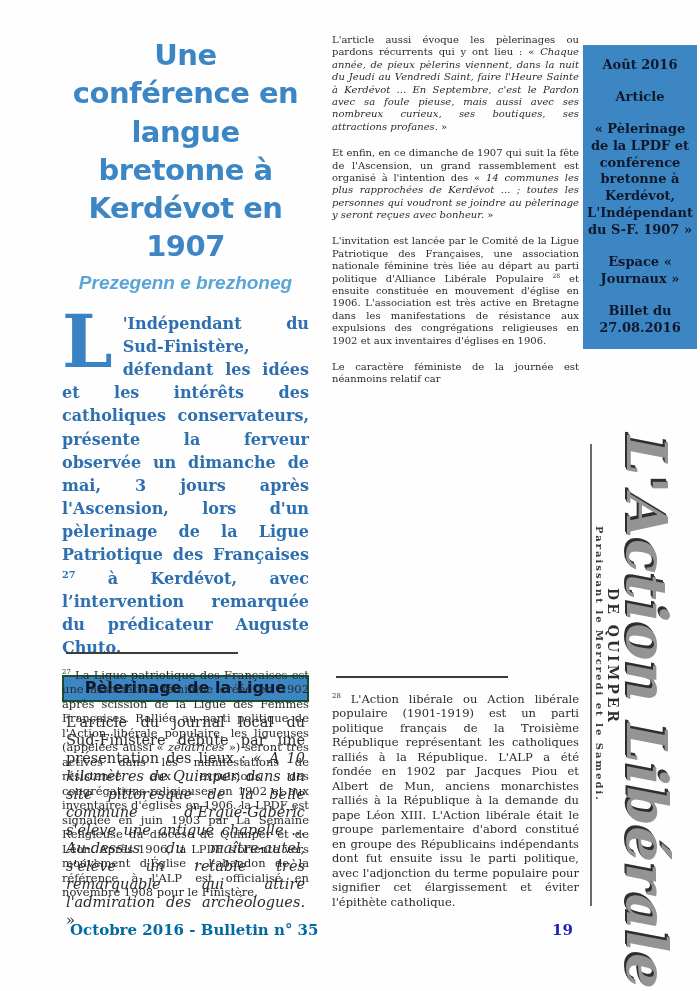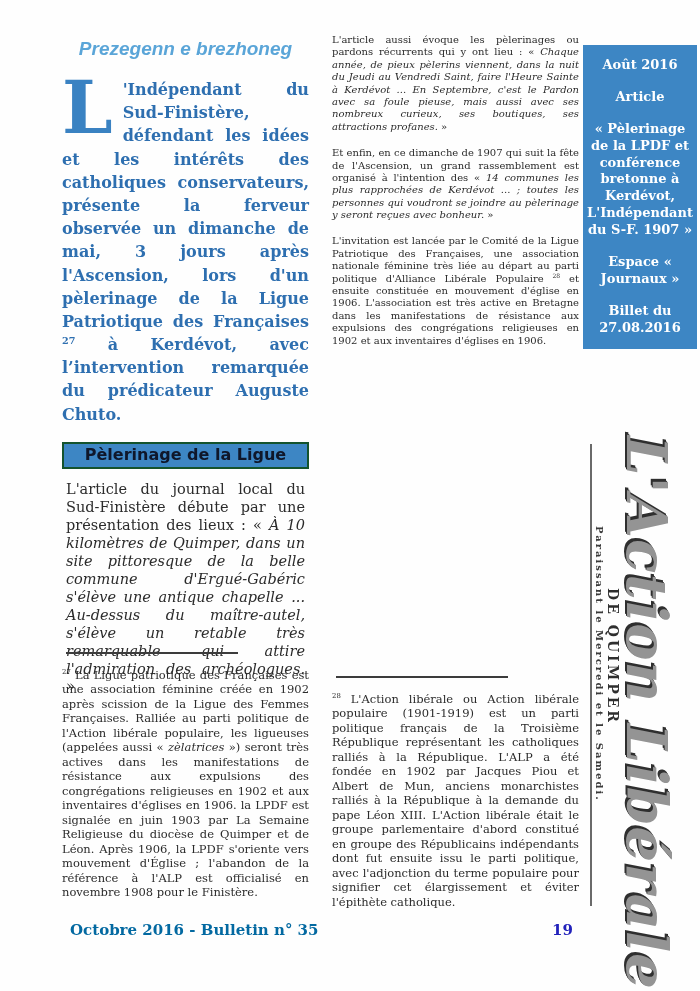--- a/index.html
+++ b/index.html
@@ -45,21 +45,21 @@
   .fn-rule{width:172px;border:none;border-top:2px solid #3c3c3c;margin:0 0 14px 4px;}
   .fn-text{font-size:11.5px;line-height:1.26;text-align:justify;color:#2b2b2b;margin:0;}
 
   
   .col-mid{position:absolute;left:332px;top:34px;width:247px;}
   .col-mid p{font-size:10px;line-height:1.24;text-align:justify;color:#2b2b2b;margin:0 0 14px 0;}
 
   
   .info-box{
     position:absolute;left:583px;top:45px;width:106px;
-    background:#3d86c4;color:#ffffff;text-align:center;
+    background:#3d86c4;color:#0f172a;text-align:center;
     font-weight:bold;font-size:13px;line-height:1.3;padding:12px 4px 12px 4px;
   }
   .info-box p{margin:0 0 15px 0;}
   .info-box p:last-child{margin:0;text-align:center;}
 
   .masthead{position:absolute;left:588px;top:418px;width:112px;height:520px;}
   .mast-rule{position:absolute;left:2px;top:26px;width:2px;height:462px;background:#6a6a6a;}
   .mast-tagline{
     position:absolute;left:6px;top:108px;writing-mode:vertical-rl;
     font-size:10px;font-weight:bold;letter-spacing:2px;color:#3a3a3a;white-space:nowrap;
@@ -82,30 +82,32 @@
   .page-num{
     position:absolute;left:552px;top:921px;font-size:15px;font-weight:bold;color:#2222bb;
   }
 </style>
 </head>
 <body>
 
 <div class="page">
 
   <div class="col-left">
+    <h1 class="title">Une conférence en langue bretonne à Kerdévot en 1907</h1>
     <div class="subtitle">Prezegenn e brezhoneg</div>
     <p class="intro"><span class="dropcap">L</span><span>'Indépendant du Sud-Finistère, défendant les idées et les intérêts des catholiques conservateurs, présente la ferveur observée un dimanche de mai, 3 jours après l'Ascension, lors d'un pèlerinage de la Ligue Patriotique des Françaises </span><sup class="ref">27</sup><span> à Kerdévot, avec l’intervention remarquée du prédicateur Auguste Chuto.</span></p>
     <div class="banner">Pèlerinage de la Ligue</div>
     <p class="body-text"><span>L'article du journal local du Sud-Finistère débute par une présentation des lieux : « </span><span class="q">À 10 kilomètres de Quimper, dans un site pittoresque de la belle commune d'Ergué-Gabéric s'élève une antique chapelle ... Au-dessus du maître-autel, s'élève un retable très remarquable qui attire l'admiration des archéologues.</span><span> »</span></p>
   </div>
 
   <div class="col-mid">
     <p><span>L'article aussi évoque les pèlerinages ou pardons récurrents qui y ont lieu : « </span><span class="q">Chaque année, de pieux pèlerins viennent, dans la nuit du Jeudi au Vendredi Saint, faire l'Heure Sainte à Kerdévot ... En Septembre, c'est le Pardon avec sa foule pieuse, mais aussi avec ses nombreux curieux, ses boutiques, ses attractions profanes.</span><span> »</span></p>
     <p><span>Et enfin, en ce dimanche de 1907 qui suit la fête de l'Ascension, un grand rassemblement est organisé à l'intention des « </span><span class="q">14 communes les plus rapprochées de Kerdévot ... ; toutes les personnes qui voudront se joindre au pèlerinage y seront reçues avec bonheur.</span><span> »</span></p>
     <p><span>L'invitation est lancée par le Comité de la Ligue Patriotique des Françaises, une association nationale féminine très liée au départ au parti politique d'Alliance Libérale Populaire </span><sup class="ref">28</sup><span> et ensuite constituée en mouvement d'église en 1906. L'association est très active en Bretagne dans les manifestations de résistance aux expulsions des congrégations religieuses en 1902 et aux inventaires d'églises en 1906.</span></p>
+    <p>Le caractère féministe de la journée est néanmoins relatif car</p>
   </div>
 
   <div class="fn-left">
     <hr class="fn-rule">
     <p class="fn-text"><sup class="ref">27</sup><span> La Ligue patriotique des Françaises est une association féminine créée en 1902 après scission de la Ligue des Femmes Françaises. Ralliée au parti politique de l'Action libérale populaire, les ligueuses (appelées aussi « </span><span class="q">zèlatrices</span><span> ») seront très actives dans les manifestations de résistance aux expulsions des congrégations religieuses en 1902 et aux inventaires d'églises en 1906. la LPDF est signalée en juin 1903 par La Semaine Religieuse du diocèse de Quimper et de Léon. Après 1906, la LPDF s'oriente vers mouvement d'Église ; l'abandon de la référence à l'ALP est officialisé en novembre 1908 pour le Finistère.</span></p>
   </div>
 
   <div class="fn-mid">
     <hr class="fn-rule">
     <p class="fn-text"><sup class="ref">28</sup><span> L'Action libérale ou Action libérale populaire (1901-1919) est un parti politique français de la Troisième République représentant les catholiques ralliés à la République. L'ALP a été fondée en 1902 par Jacques Piou et Albert de Mun, anciens monarchistes ralliés à la République à la demande du pape Léon XIII. L'Action libérale était le groupe parlementaire d'abord constitué en groupe des Républicains indépendants dont fut ensuite issu le parti politique, avec l'adjonction du terme populaire pour signifier cet élargissement et éviter l'épithète catholique.</span></p>

